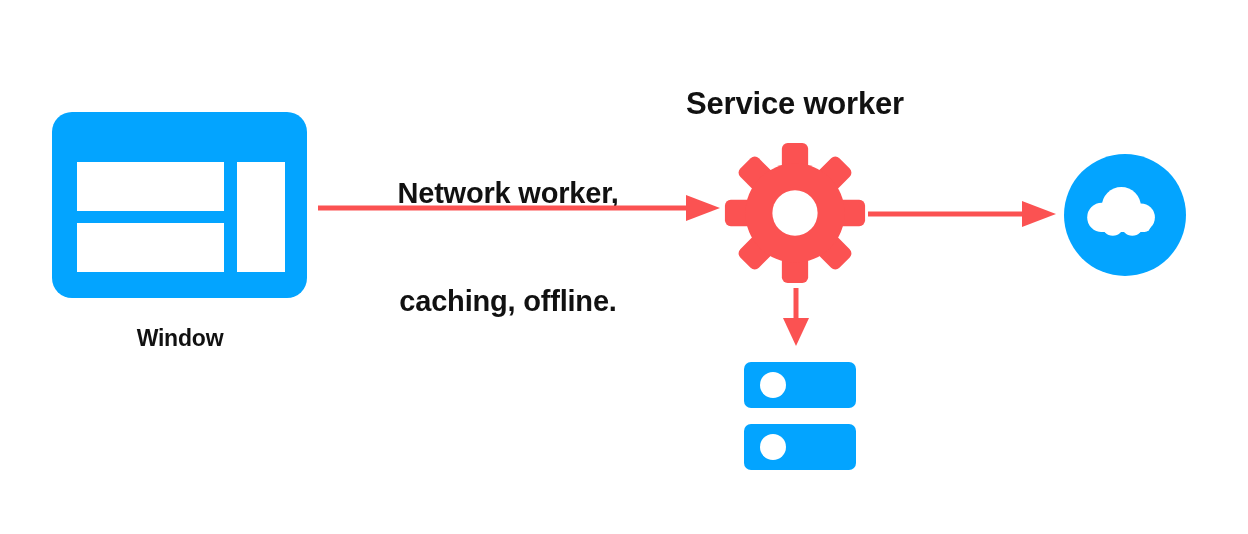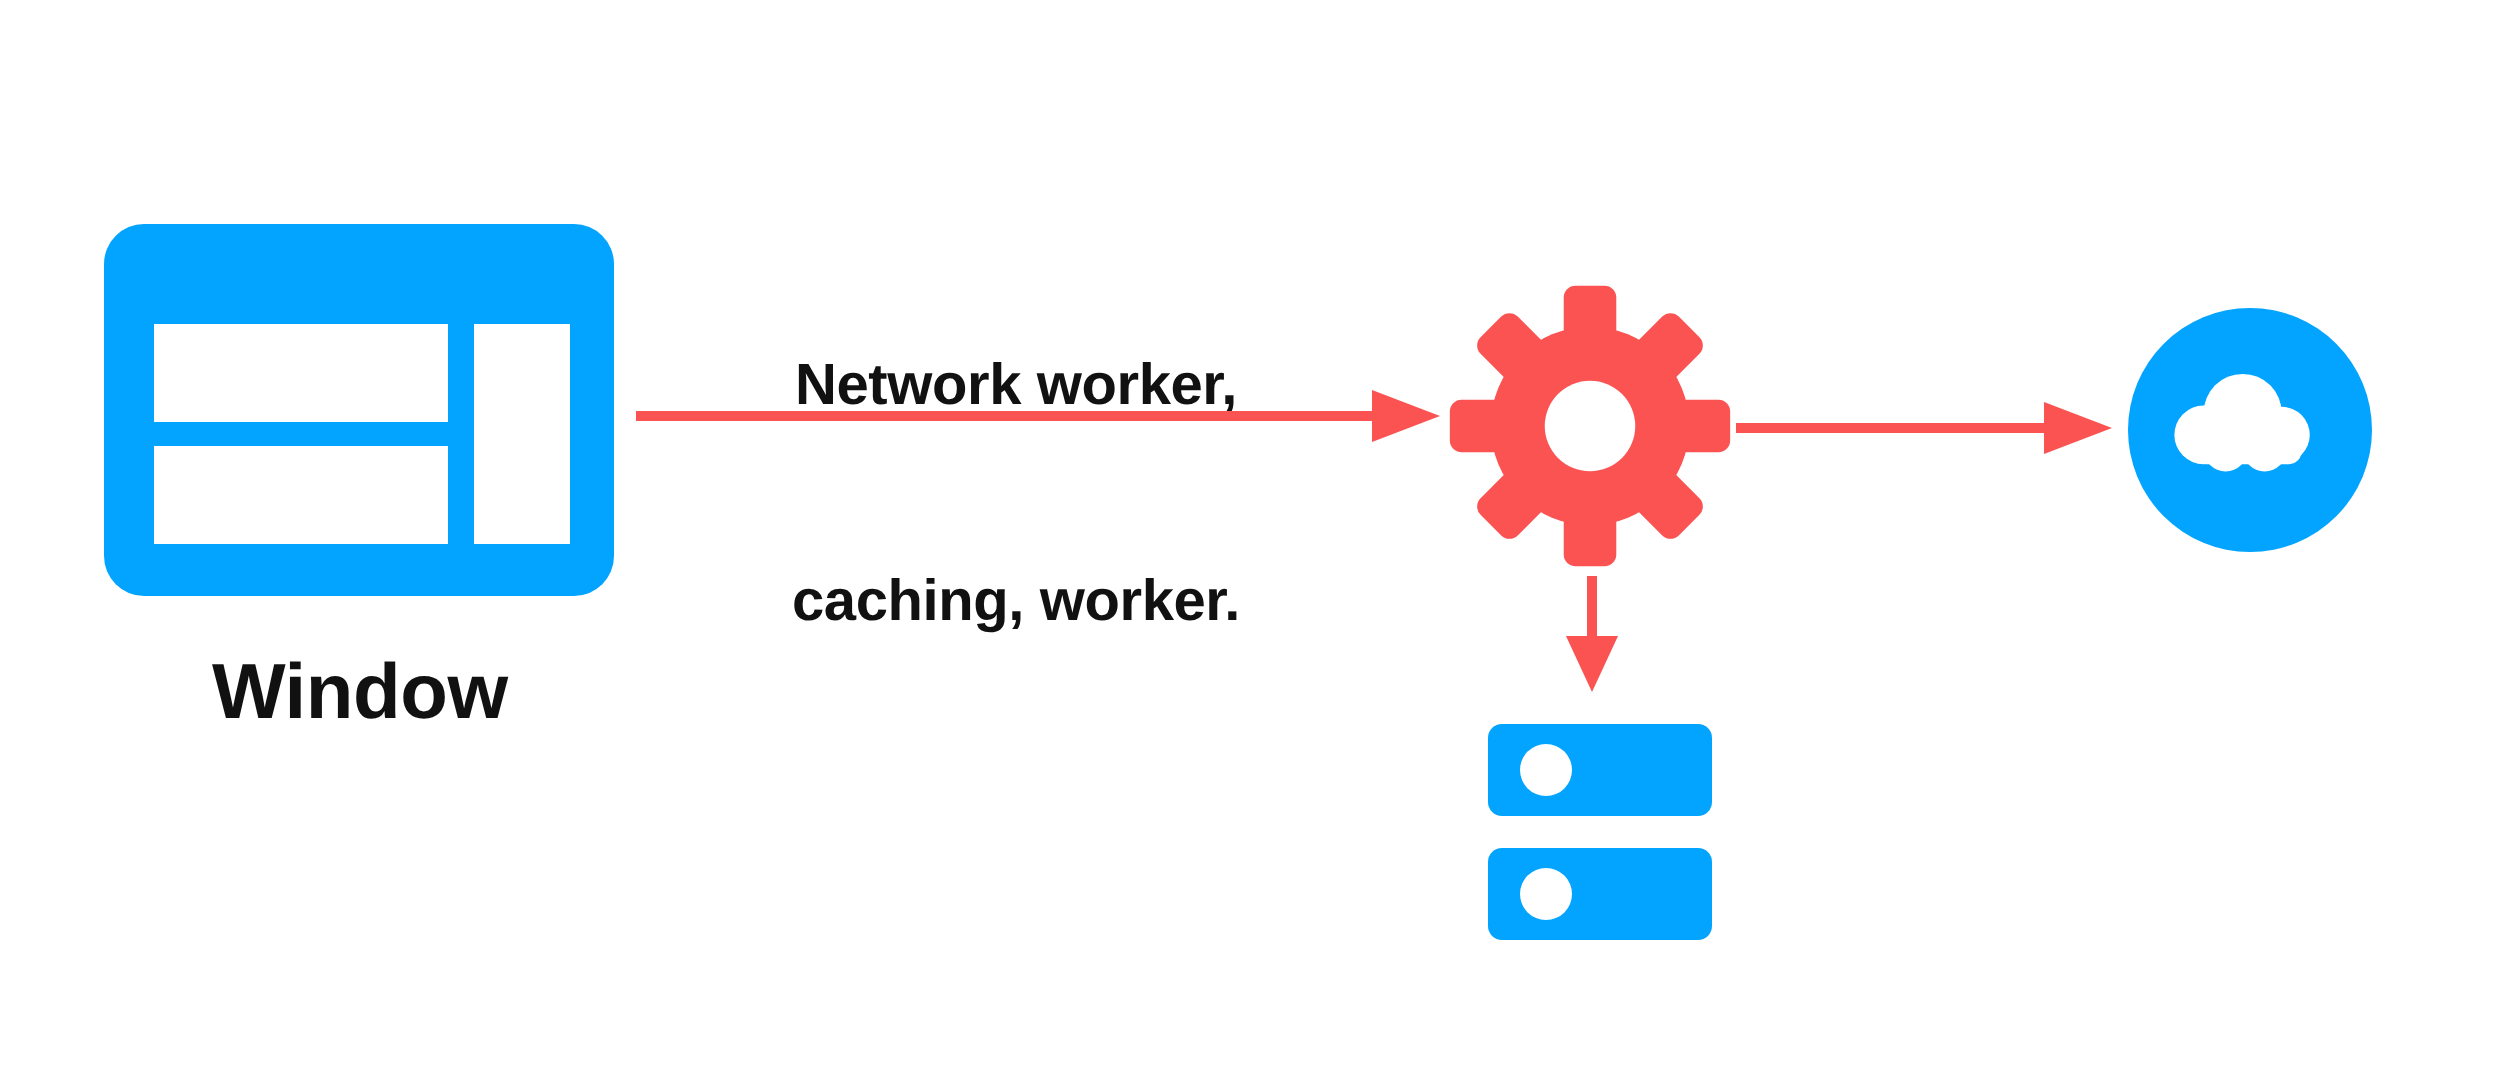--- a/index.html
+++ b/index.html
@@ -28,21 +28,21 @@
     font-weight: bold;
     color: #111111;
     white-space: pre;
     letter-spacing: -0.2px;
   }
   .label-window {
     left: 0px;
     top: 325px;
     width: 360px;
     text-align: center;
-    font-size: 39px;
+    font-size: 23px;
   }
   .label-sw {
     left: 650px;
     top: 86px;
     width: 290px;
     text-align: center;
     font-size: 31px;
   }
   .label-proxy {
     left: 358px;
@@ -145,28 +145,29 @@
         <div class="window-bar"></div>
       </div>
       <div class="window-right"></div>
     </div>
   </div>
 
   <div class="label label-window">Window</div>
 
   <div class="label label-proxy">
     <span class="line">Network worker,</span>
-    <span class="line">caching, worker.</span>
+    <span class="line">caching, offline.</span>
   </div>
 
   <svg class="arrow-svg" style="left:318px; top:192px;" width="402" height="32" viewBox="0 0 402 32">
     <line x1="0" y1="16" x2="372" y2="16" stroke="#FB5252" stroke-width="5"></line>
     <polygon points="368,3 402,16 368,29" fill="#FB5252"></polygon>
   </svg>
 
+  <div class="label label-sw">Service worker</div>
 
   <div class="node gear-wrap">
     <svg width="146" height="146" viewBox="0 0 100 100">
       <g fill="#FB5252">
 
         <g>
           <rect x="41" y="2" width="18" height="26" rx="4" transform="rotate(0 50 50)"></rect>
           <rect x="41" y="2" width="18" height="26" rx="4" transform="rotate(45 50 50)"></rect>
           <rect x="41" y="2" width="18" height="26" rx="4" transform="rotate(90 50 50)"></rect>
           <rect x="41" y="2" width="18" height="26" rx="4" transform="rotate(135 50 50)"></rect>

